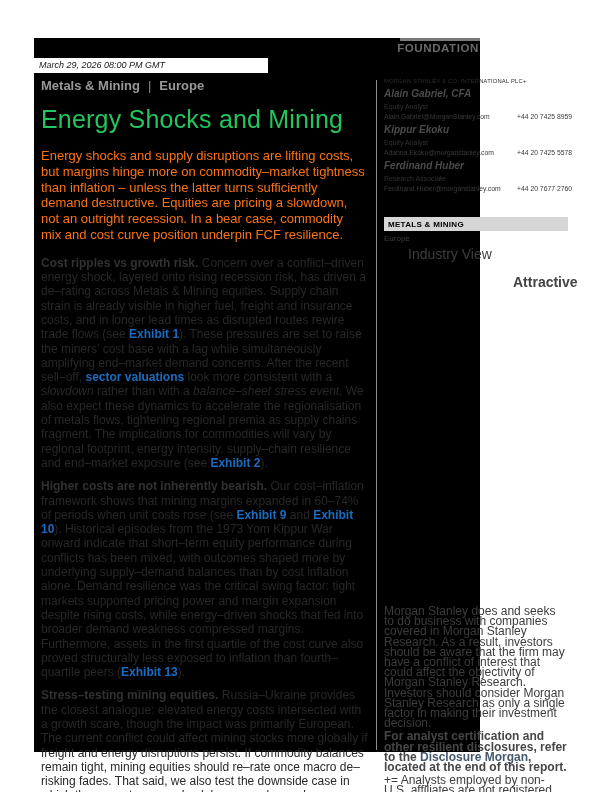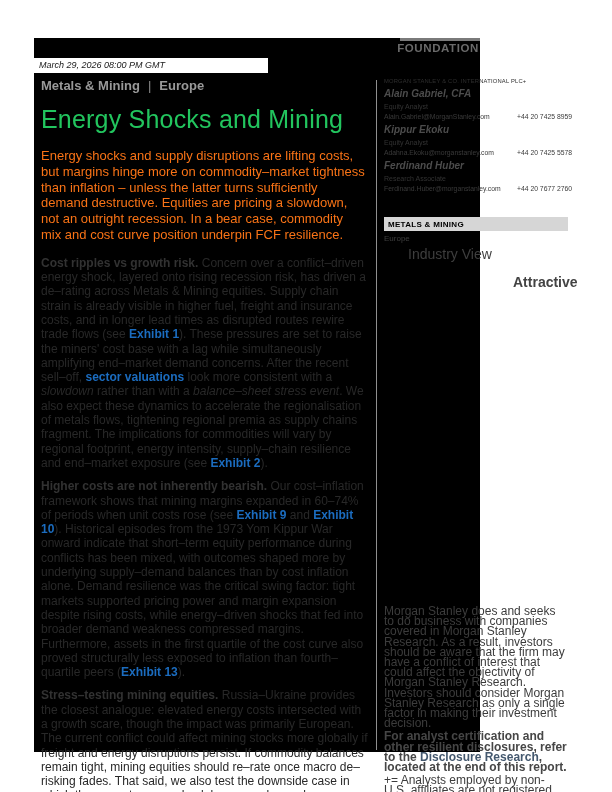--- a/index.html
+++ b/index.html
@@ -119,19 +119,19 @@
         <div class="industry-header">METALS &amp; MINING</div>
         <div class="industry-region">Europe</div>
         <div class="industry-row">
           <span>Industry View</span>
           <span class="value">Attractive</span>
         </div>
       </div>
 
       <div class="disclaimer">
         <p>Morgan Stanley does and seeks to do business with companies covered in Morgan Stanley Research. As a result, investors should be aware that the firm may have a conflict of interest that could affect the objectivity of Morgan Stanley Research. Investors should consider Morgan Stanley Research as only a single factor in making their investment decision.</p>
-        <p class="d-bold"><span class="seg-bold">For analyst certification and other resilient disclosures, refer to the </span><span class="seg-dlink">Disclosure Research</span><span class="seg-bold">, located at the end of this report.</span></p>
+        <p class="d-bold"><span class="seg-bold">For analyst certification and other resilient disclosures, refer to the </span><span class="seg-dlink">Disclosure Morgan</span><span class="seg-bold">, located at the end of this report.</span></p>
         <p>+= Analysts employed by non-U.S. affiliates are not registered with FINRA, may not be associated persons of the member and may not be subject to FINRA restrictions on communications with a subject company, public appearances and trading securities held by a research analyst account.</p>
       </div>
     </div>
 
   </div>
 </div>
 
 </body></html>

